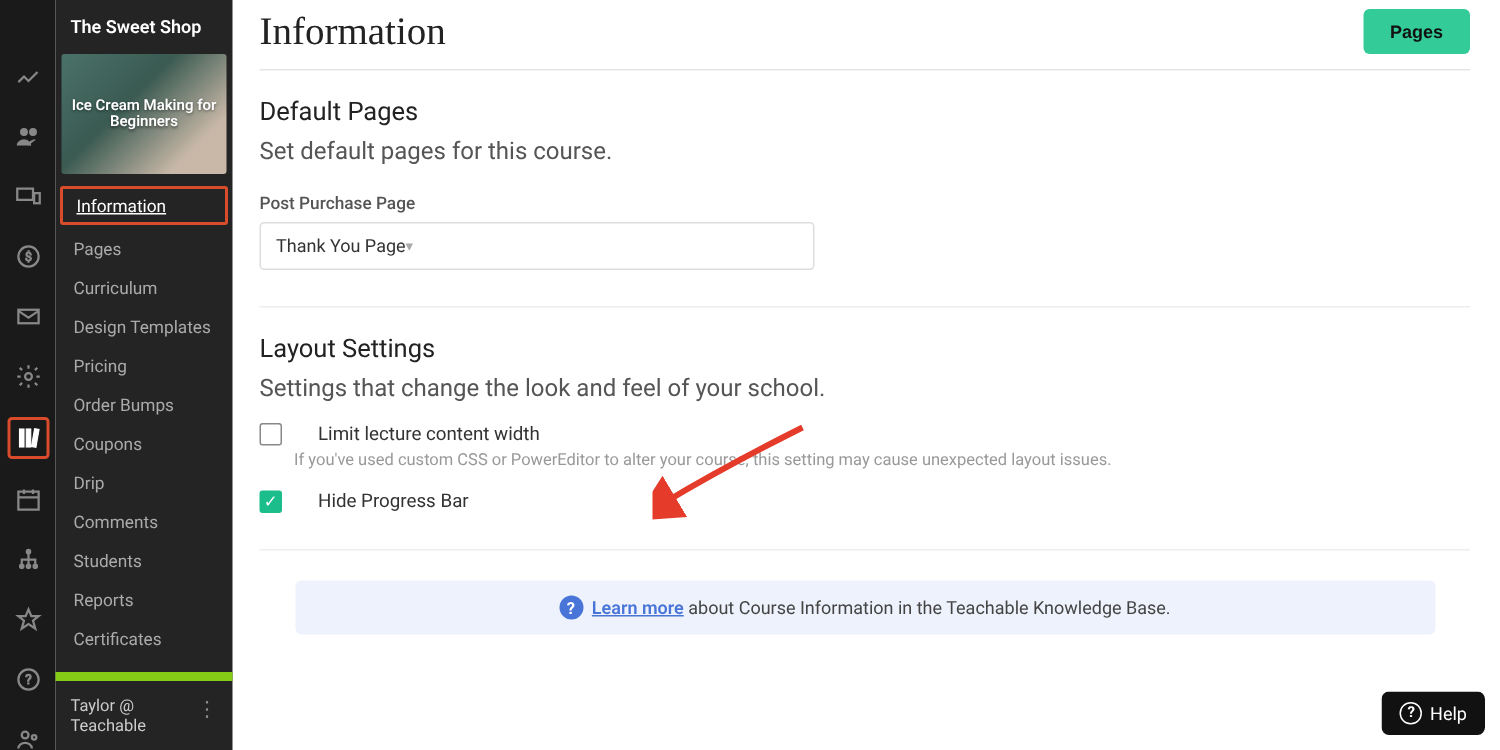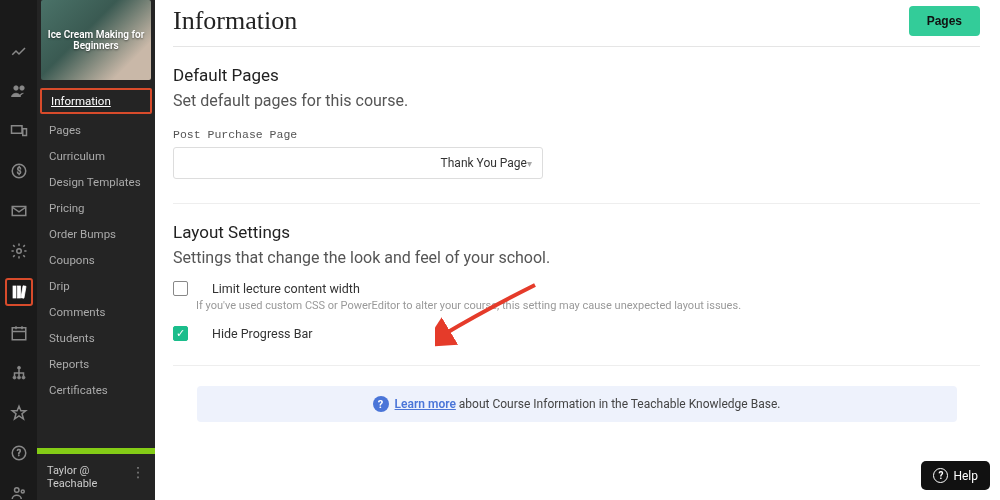--- a/index.html
+++ b/index.html
@@ -143,38 +143,37 @@
     .section-sub {
       font-size: 16px;
       color: #555;
       margin-top: 6px;
     }
     .field-label {
       font-size: 11.5px;
       color: #555;
       margin-top: 18px;
       font-weight: 500;
-      font-family: Liberation Mono, monospace;
     }
     .field-help {
       font-size: 11px;
       color: #777;
       margin-top: 2px;
     }
     .select {
       margin-top: 6px;
       width: 370px;
       border: 1px solid #ddd;
       border-radius: 3px;
       padding: 8px 10px;
       font-size: 12px;
       color: #333;
       display:flex;
       align-items:center;
-      justify-content: flex-end;
+      justify-content: flex-start;
       cursor:pointer;
       background:#fff;
     }
     .select .caret { color:#aaa; font-size:10px;}
     hr.sep { border:none; border-top:1px solid #eee; margin-top:14px;}
     .checkbox-row {
       display: flex;
       align-items: center;
       gap: 24px;
       margin-top: 14px;
@@ -327,20 +326,21 @@
         <svg viewBox="0 0 24 24">
           <circle cx="9" cy="8" r="3" fill="none" stroke-width="2"></circle>
           <circle cx="17" cy="10" r="2" fill="none" stroke-width="2"></circle>
           <path fill="none" stroke-width="2" d="M3 20c0-3 3-5 6-5s6 2 6 5"></path>
         </svg>
       </div>
   </div>
 </div>
 
 <div class="sidebar">
+  <div class="sidebar-header">The Sweet Shop</div>
   <div class="course-card">
     <div class="course-card-title">Ice Cream Making for Beginners</div>
   </div>
   <div class="nav">
     <div class="nav-item active">Information</div>
     <div class="nav-item">Pages</div>
     <div class="nav-item">Curriculum</div>
     <div class="nav-item">Design Templates</div>
     <div class="nav-item">Pricing</div>
     <div class="nav-item">Order Bumps</div>

